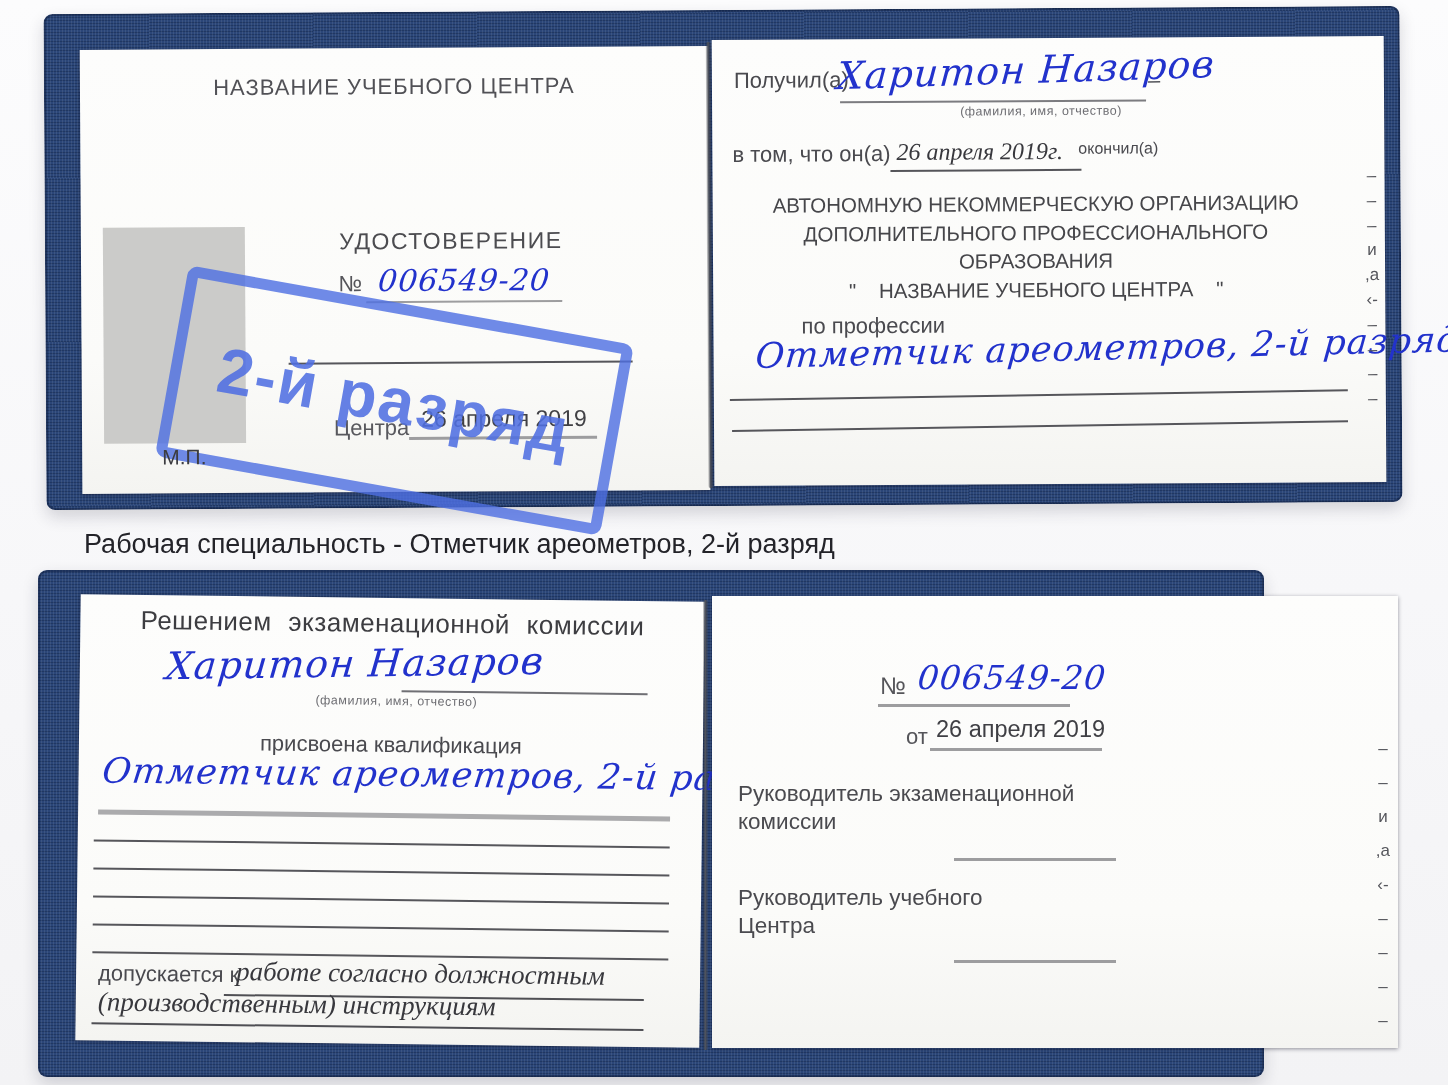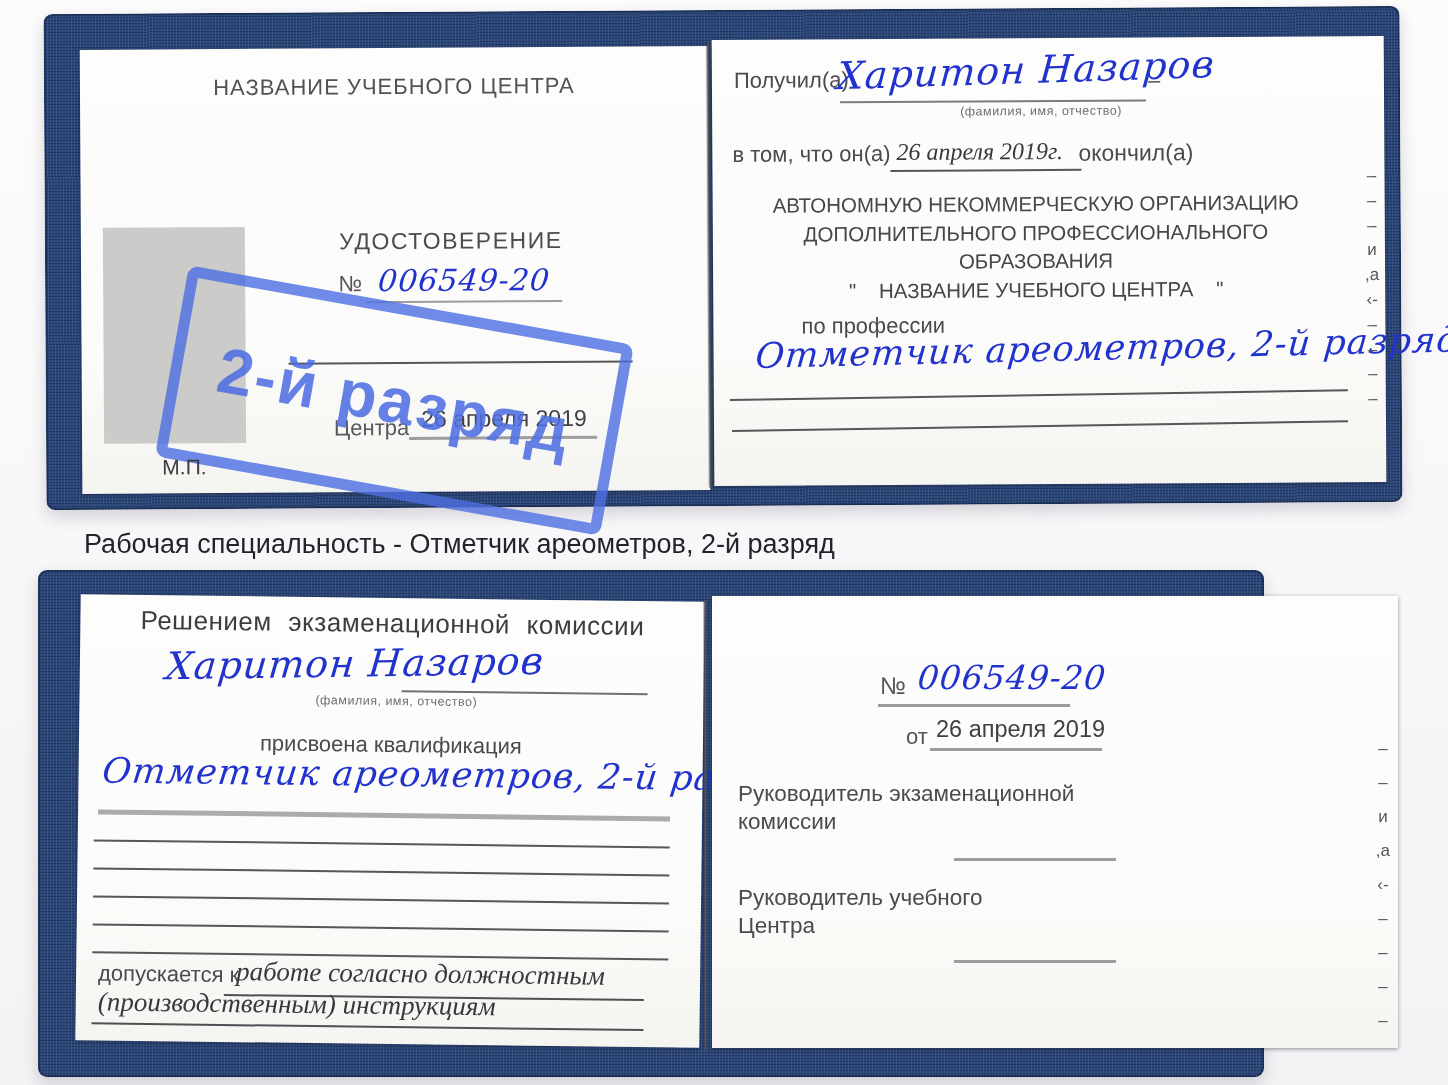--- a/index.html
+++ b/index.html
@@ -58,32 +58,32 @@
   .tl-issued .date{display:inline-block;font-size:23px;color:#414145;
     border-bottom:3px solid #9d9d9f;padding:0 10px 4px 12px;position:relative;top:-8px;}
   .stamp{
     position:absolute;left:108px;top:216px;width:430px;height:172px;
     transform:rotate(10.5deg);transform-origin:top left;
     border:11px solid rgba(79,111,226,.88);border-radius:10px;
     display:flex;align-items:center;justify-content:center;opacity:.92;
   }
   .stamp span{font-size:64px;font-weight:bold;color:rgba(79,111,226,.95);
     letter-spacing:2px;white-space:nowrap;}
-  .mp{position:absolute;left:80px;top:406px;font-size:21px;color:#3c3c40;text-align:right;}
+  .mp{position:absolute;left:80px;top:396px;font-size:21px;color:#3c3c40;text-align:right;}
 
   
   .tr-received{position:absolute;left:22px;top:28px;font-size:22px;}
   .tr-name{position:absolute;left:125px;top:10px;font-size:38px;transform:rotate(-1.5deg) skewX(-6deg);}
   .tr-name-line{left:128px;top:62px;width:306px;height:2px;background:#7c7c80;}
   .tr-name-dash{position:absolute;left:436px;top:30px;font-size:22px;color:#55565c;}
   .tr-hint{position:absolute;left:248px;top:66px;}
   .tr-row2-label{position:absolute;left:20px;top:102px;font-size:22px;}
   .tr-row2-date{position:absolute;left:178px;top:100px;font-size:24px;
     border-bottom:2px solid #55555a;padding:0 18px 4px 6px;}
-  .tr-row2-suffix{position:absolute;left:366px;top:102px;font-size:23px;}
+  .tr-row2-suffix{position:absolute;left:366px;top:102px;font-size:16px;}
   .tr-org{position:absolute;left:18px;top:152px;width:610px;text-align:center;
     font-size:20.5px;line-height:28.5px;color:#46464a;}
   .tr-prof-label{position:absolute;left:40px;top:274px;font-size:22px;margin-left:48px;}
   .tr-prof-value{position:absolute;left:42px;top:290px;font-size:35px;transform:rotate(-1deg) skewX(-6deg);}
   .tr-line1{left:16px;top:356px;width:618px;transform:rotate(-0.55deg);}
   .tr-line2{left:18px;top:387px;width:616px;transform:rotate(-0.55deg);}
   .em-top{right:6px;top:128px;line-height:24.8px;}
 
   
   .caption{position:absolute;left:84px;top:529px;font-size:27px;color:#232329;}

